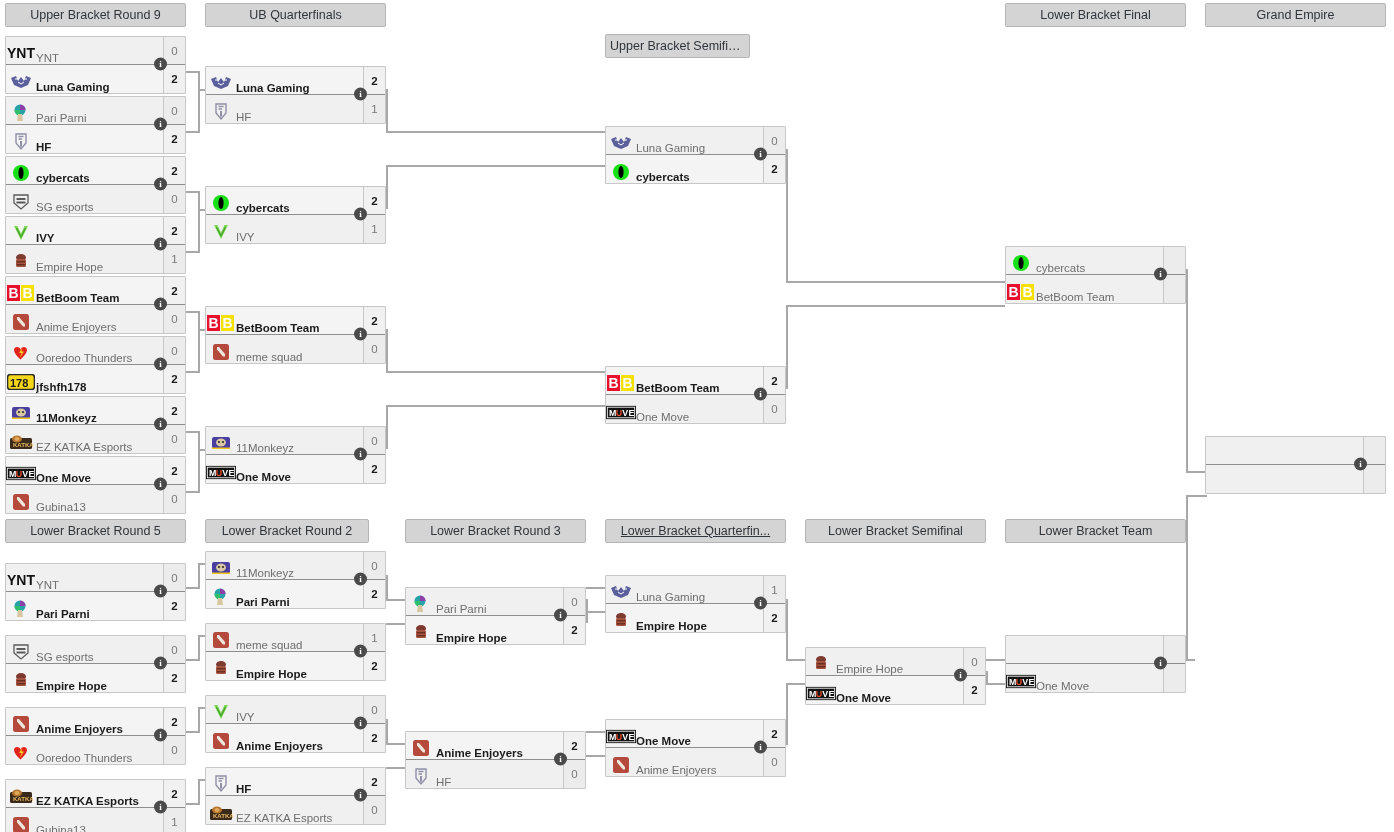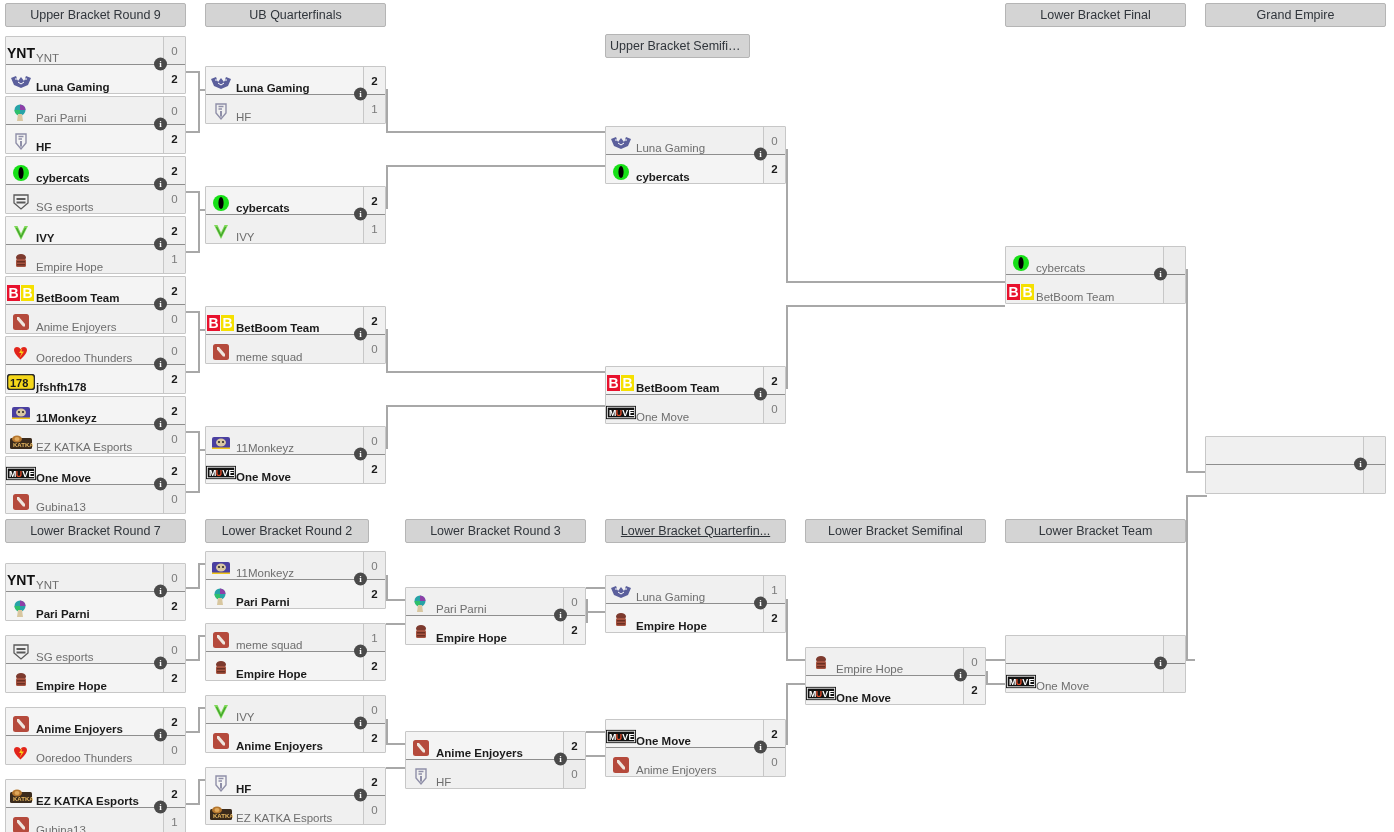--- a/index.html
+++ b/index.html
@@ -176,21 +176,21 @@
       <div class="ln v" style="left: 1186px; top: 495px; width: 2px; height: 164px; background: rgb(168, 168, 168);"></div>
       <div class="ln h" style="left: 1186px; top: 659px; width: 9px; height: 2px; background: rgb(168, 168, 168);"></div>
       <div class="ln h" style="left: 1186px; top: 495px; width: 21px; height: 2px; background: rgb(168, 168, 168);"></div>
     </div>
   <div id="headers-layer">
       <div class="round-header" style="left: 5px; top: 3px; width: 181px;">Upper Bracket Round 9</div>
       <div class="round-header" style="left: 205px; top: 3px; width: 181px;">UB Quarterfinals</div>
       <div class="round-header" style="left: 605px; top: 3px; width: 145px; margin-top: 31px;">Upper Bracket Semifinals</div>
       <div class="round-header" style="left: 1005px; top: 3px; width: 181px;">Lower Bracket Final</div>
       <div class="round-header" style="left: 1205px; top: 3px; width: 181px;">Grand Empire</div>
-      <div class="round-header" style="left: 5px; top: 519px; width: 181px;">Lower Bracket Round 7</div>
+      <div class="round-header" style="left: 5px; top: 519px; width: 181px;">Lower Bracket Round 5</div>
       <div class="round-header" style="left: 205px; top: 519px; width: 164px;">Lower Bracket Round 2</div>
       <div class="round-header" style="left: 405px; top: 519px; width: 181px;">Lower Bracket Round 3</div>
       <div class="round-header" style="left: 605px; top: 519px; width: 181px; text-decoration: underline;">Lower Bracket Quarterfin...</div>
       <div class="round-header" style="left: 805px; top: 519px; width: 181px;">Lower Bracket Semifinal</div>
       <div class="round-header" style="left: 1005px; top: 519px; width: 181px;">Lower Bracket Team</div>
     </div>
   <div id="matches-layer">
       <div class="match" style="left: 5px; top: 36px; width: 181px;">
         <div class="mrow top">
           <div class="logo">

